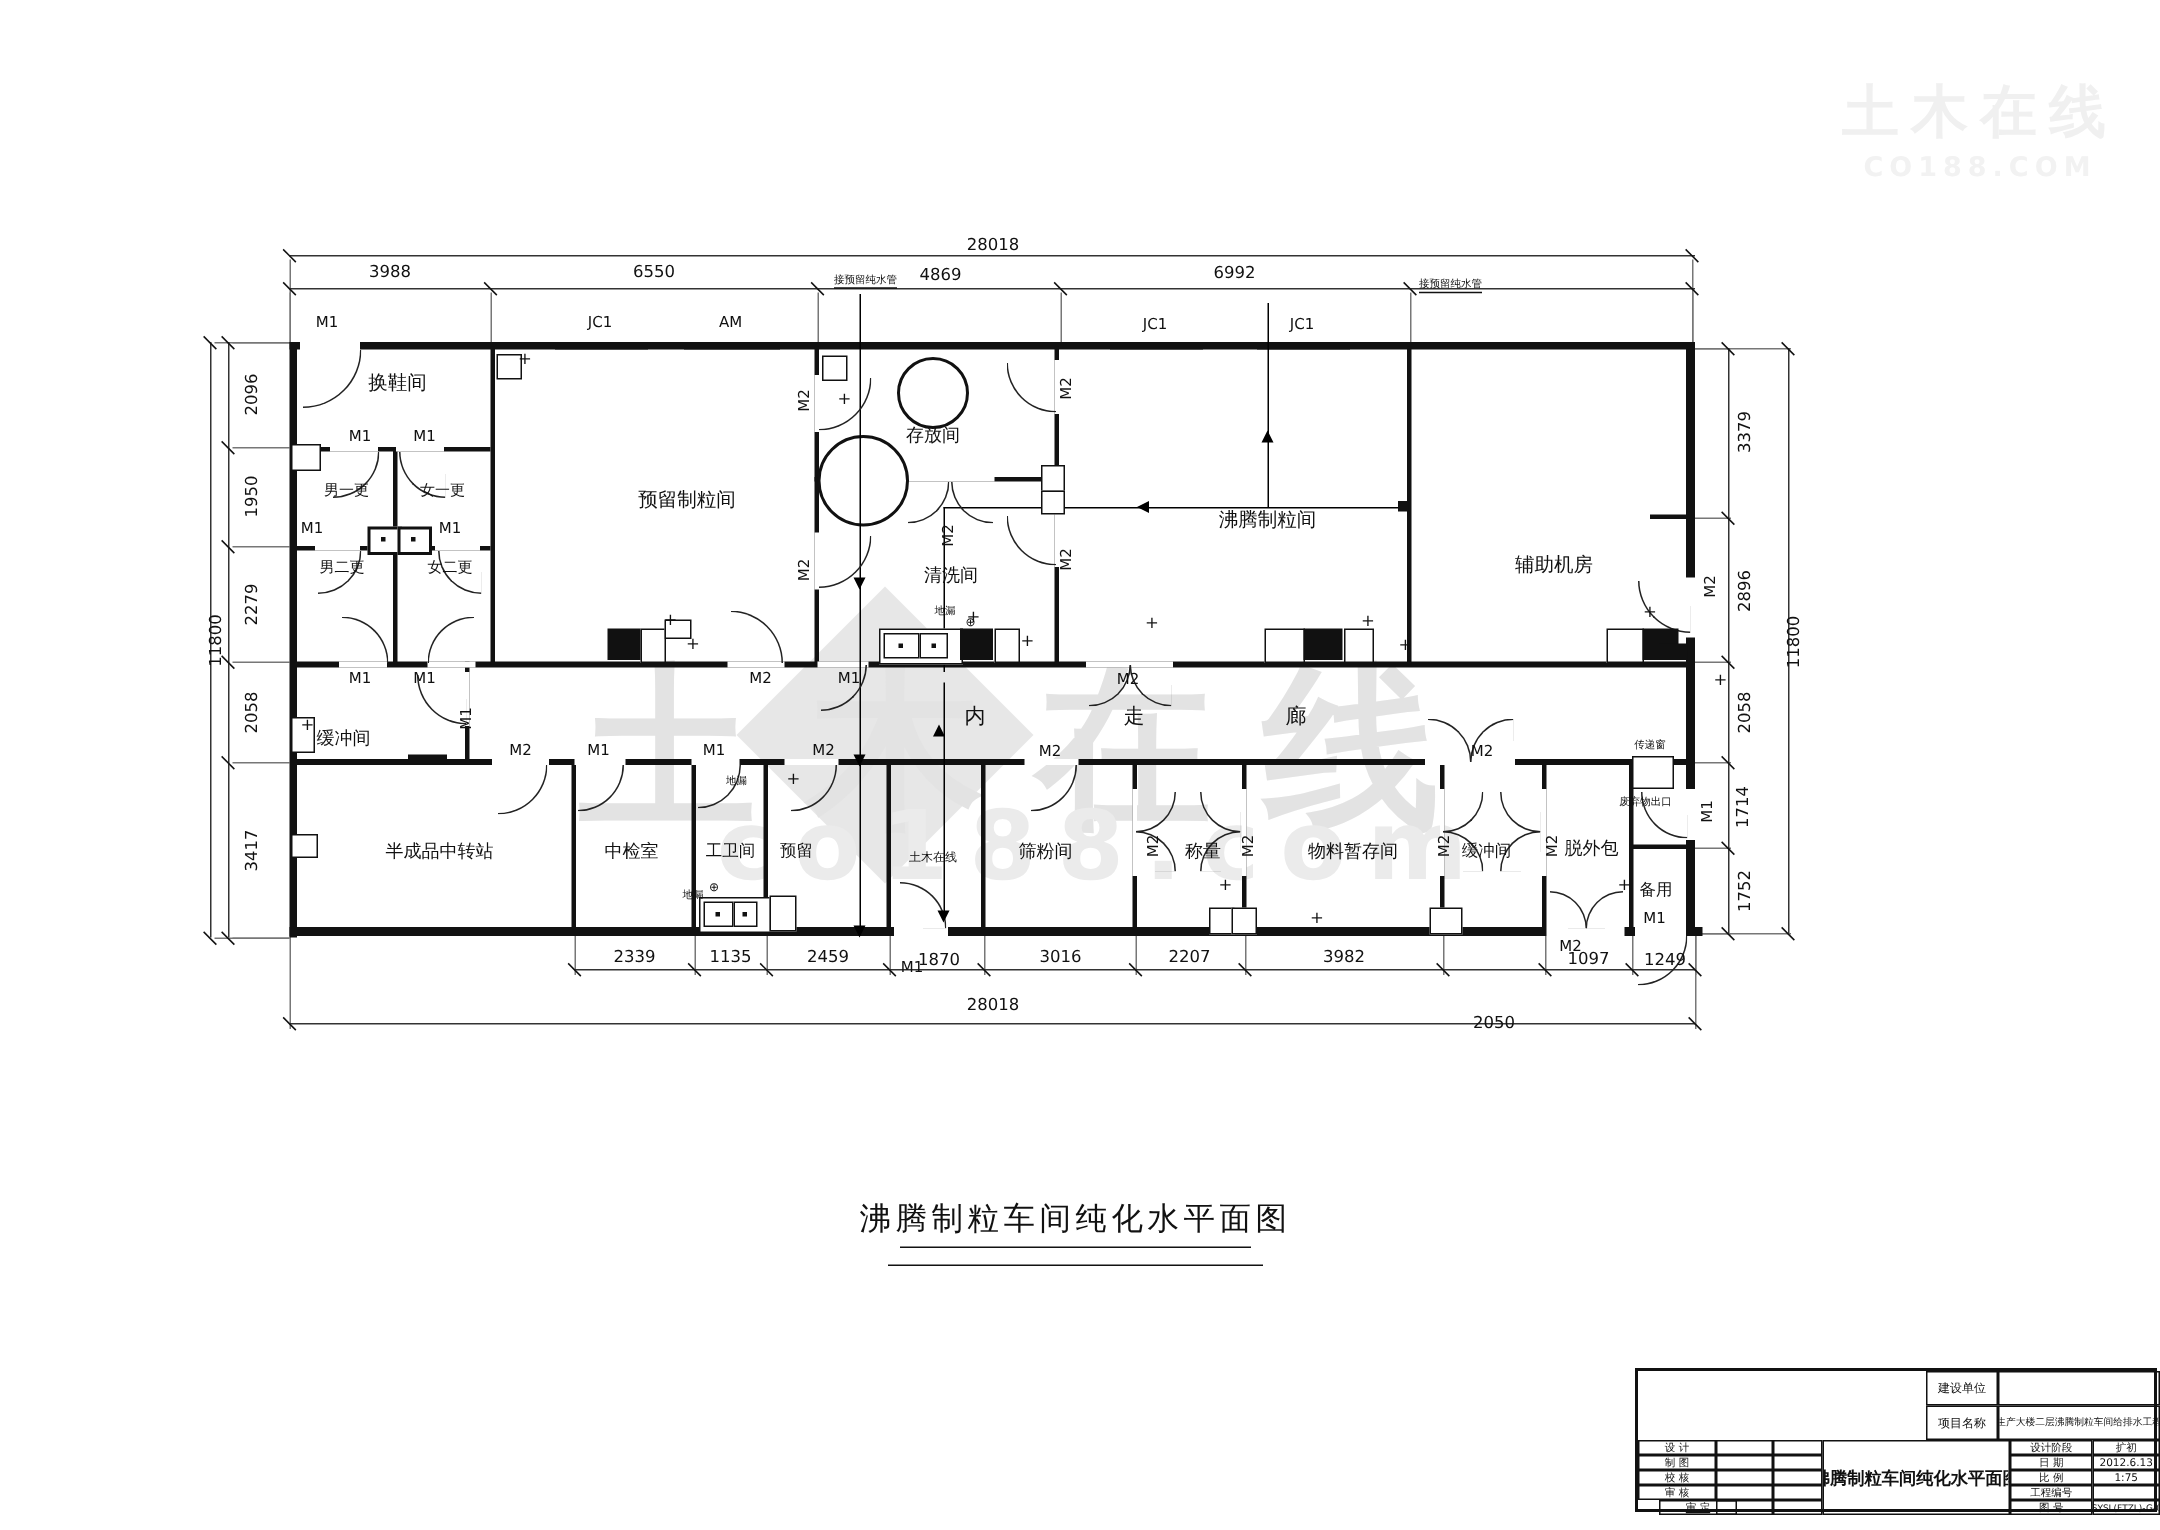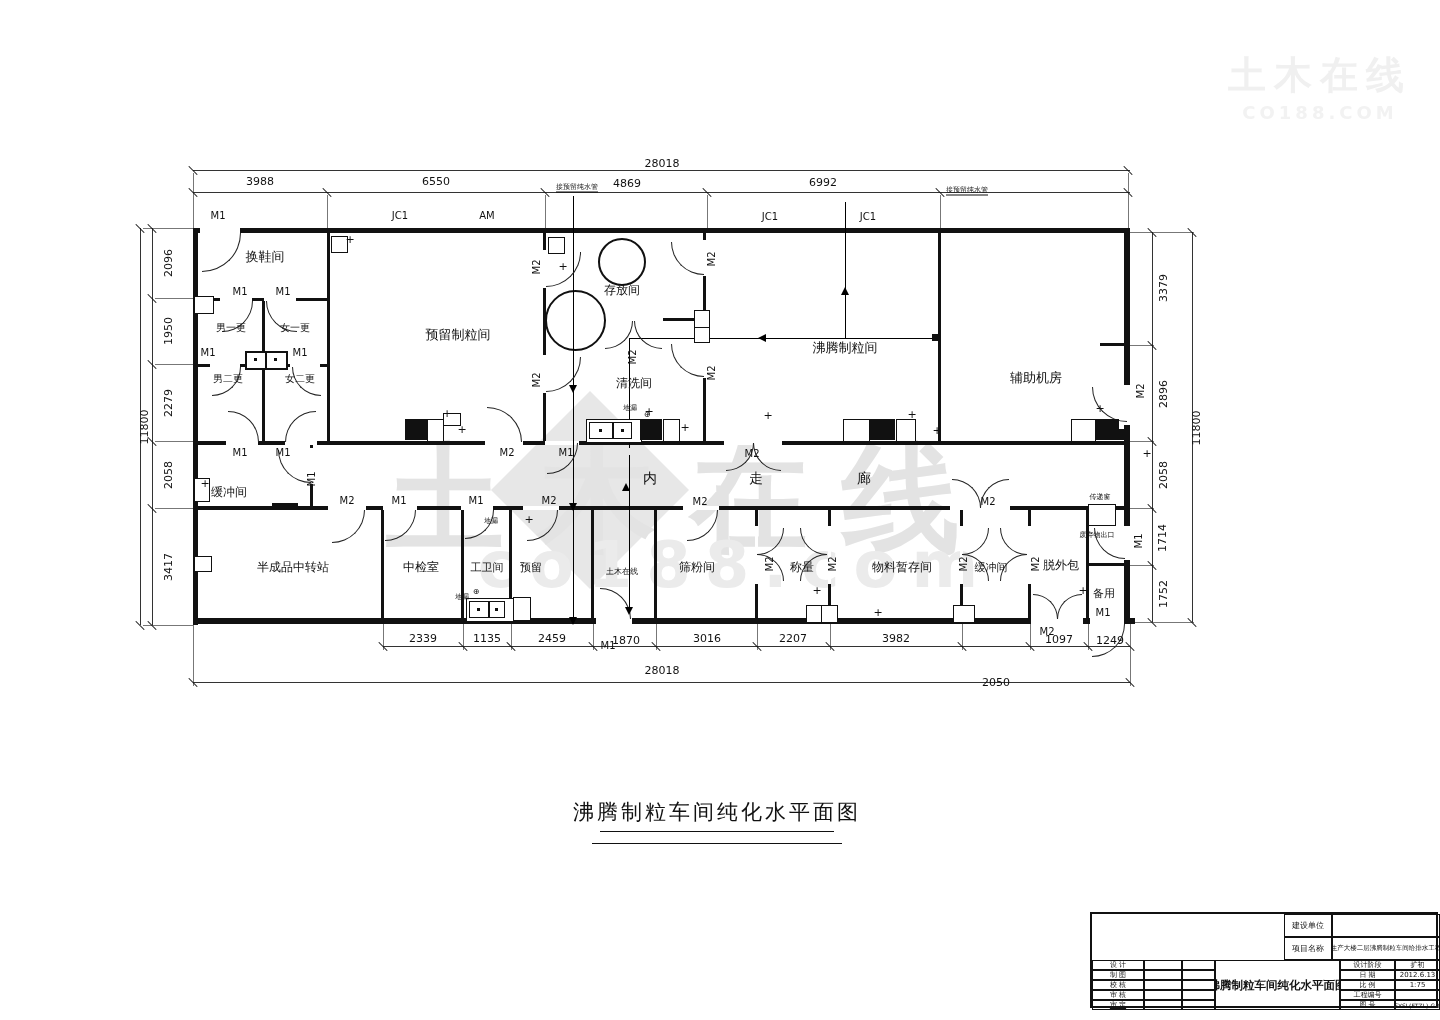--- a/index.html
+++ b/index.html
@@ -420,21 +420,21 @@
         <div class="cell" style="left: 90px; top: 46px; width: 33px; height: 10px; font-size: 7px;"></div>
         <div class="cell" style="left: 0px; top: 56px; width: 52px; height: 10px; font-size: 7px;">制  图</div>
         <div class="cell" style="left: 52px; top: 56px; width: 38px; height: 10px; font-size: 7px;"></div>
         <div class="cell" style="left: 90px; top: 56px; width: 33px; height: 10px; font-size: 7px;"></div>
         <div class="cell" style="left: 0px; top: 66px; width: 52px; height: 10px; font-size: 7px;">校  核</div>
         <div class="cell" style="left: 52px; top: 66px; width: 38px; height: 10px; font-size: 7px;"></div>
         <div class="cell" style="left: 90px; top: 66px; width: 33px; height: 10px; font-size: 7px;"></div>
         <div class="cell" style="left: 0px; top: 76px; width: 52px; height: 10px; font-size: 7px;">审  核</div>
         <div class="cell" style="left: 52px; top: 76px; width: 38px; height: 10px; font-size: 7px;"></div>
         <div class="cell" style="left: 90px; top: 76px; width: 33px; height: 10px; font-size: 7px;"></div>
-        <div class="cell" style="left: 0px; top: 86px; width: 52px; height: 10px; font-size: 7px; text-decoration: underline;">审  定</div>
+        <div class="cell" style="left: 14px; top: 86px; width: 52px; height: 10px; font-size: 7px; text-decoration: underline;">审  定</div>
         <div class="cell" style="left: 52px; top: 86px; width: 38px; height: 10px; font-size: 7px;"></div>
         <div class="cell" style="left: 90px; top: 86px; width: 33px; height: 10px; font-size: 7px;"></div>
       </div>
     <div class="cell" style="left:123px;top:46px;width:125px;height:50px;font-size:11.5px;font-weight:bold;">沸腾制粒车间纯化水平面图</div>
     <div id="tb-fields">
         <div class="cell" style="left: 248px; top: 46px; width: 55px; height: 10px; font-size: 7px;">设计阶段</div>
         <div class="cell" style="left: 303px; top: 46px; width: 45px; height: 10px; font-size: 7px;">扩初</div>
         <div class="cell" style="left: 248px; top: 56px; width: 55px; height: 10px; font-size: 7px;">日  期</div>
         <div class="cell" style="left: 303px; top: 56px; width: 45px; height: 10px; font-size: 7px;">2012.6.13</div>
         <div class="cell" style="left: 248px; top: 66px; width: 55px; height: 10px; font-size: 7px;">比  例</div>

